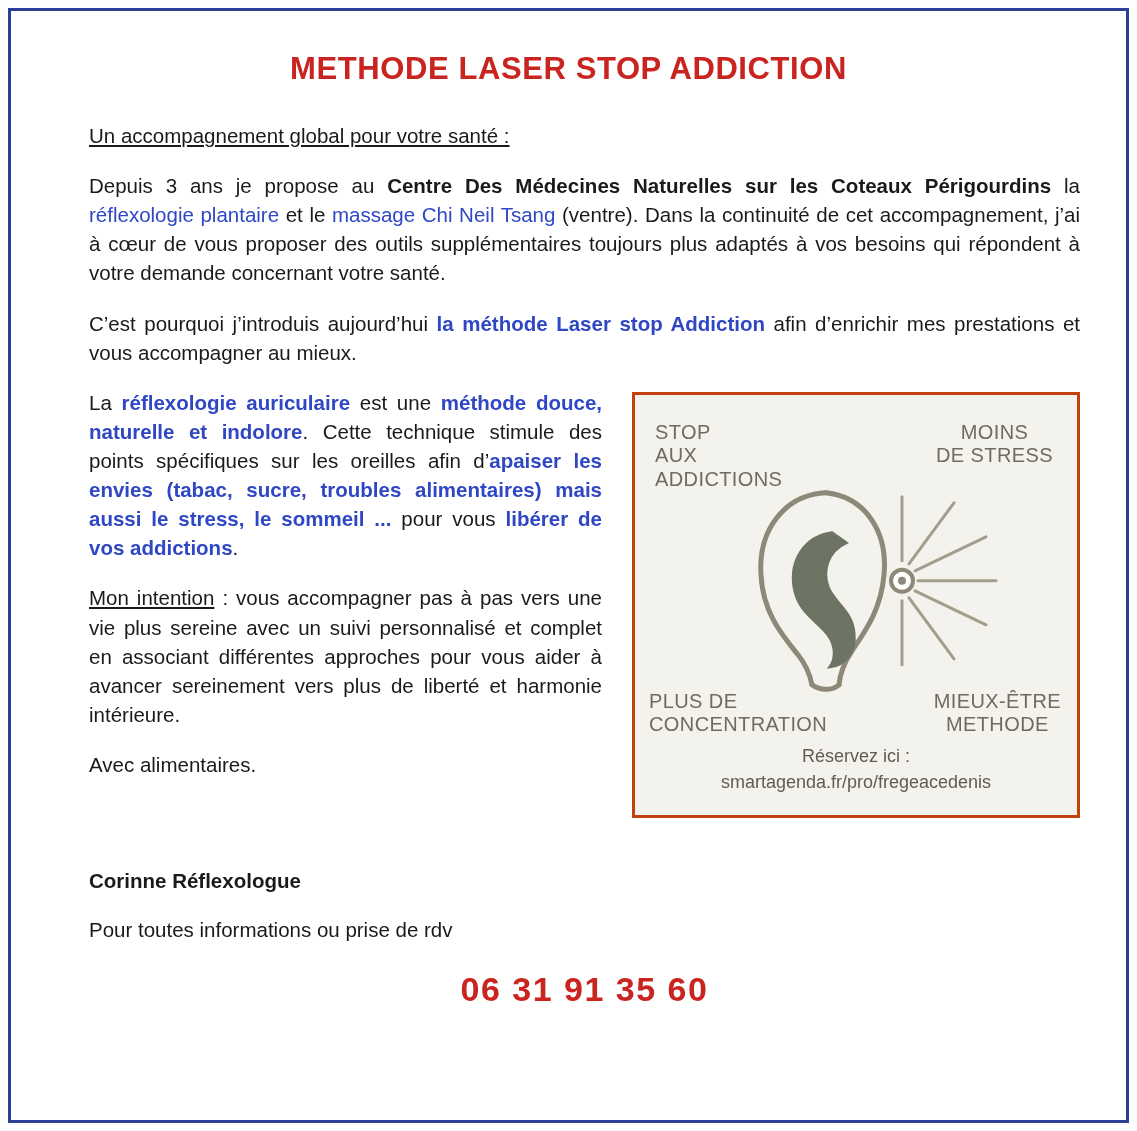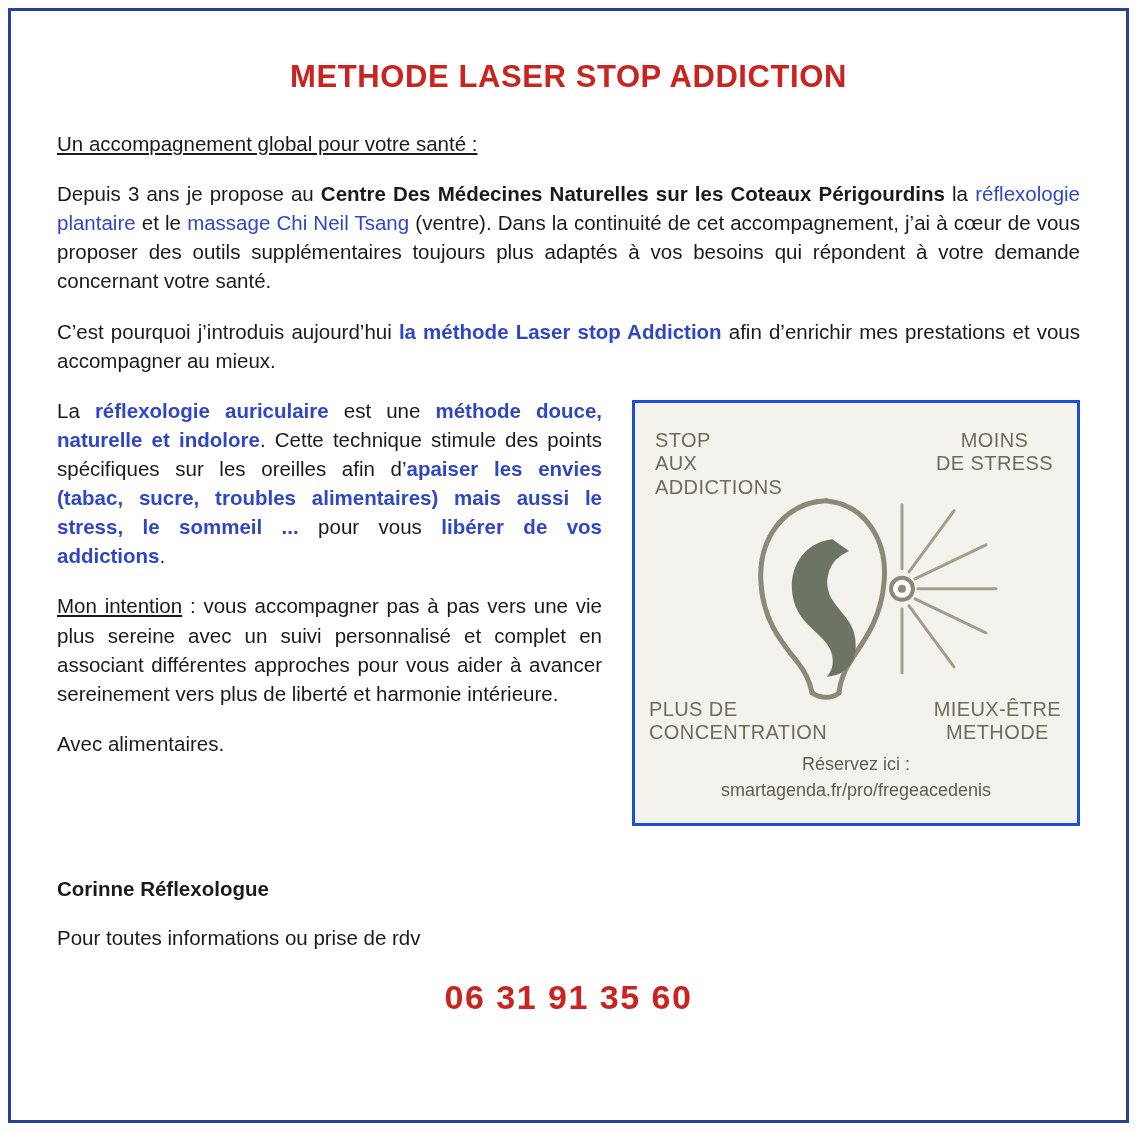--- a/index.html
+++ b/index.html
@@ -32,53 +32,54 @@
     background: #ffffff;
     padding: 34px 46px 20px 46px;
   }
 
   .title {
     text-align: center;
     color: #c9241f;
     font-weight: bold;
     font-size: 31px;
     letter-spacing: 0.6px;
-    margin: 14px 0 34px 0;
+    margin: 6px 0 34px 0;
   }
 
   .underline {
     text-decoration: underline;
   }
 
   .body-text {
     font-size: 20.5px;
     line-height: 1.42;
     text-align: justify;
     color: #1a1a1a;
+    margin-left: 32px;
   }
 
   p {
     margin: 0 0 21px 0;
   }
 
   .b { font-weight: bold; }
   .blue { color: #2f47c4; }
   .blue-b { color: #2f47c4; font-weight: bold; }
 
   
   .split {
     display: block;
   }
 
   .figure {
     float: right;
     width: 448px;
     margin: 4px 0 14px 30px;
     box-sizing: border-box;
-    border: 3px solid #1d4ed8;
+    border: 3px solid #c2410c;
     background: #f4f2ec;
     padding: 18px 14px 20px 14px;
     text-align: center;
   }
 
   .fig-inner {
     position: relative;
     width: 100%;
     height: 330px;
   }

